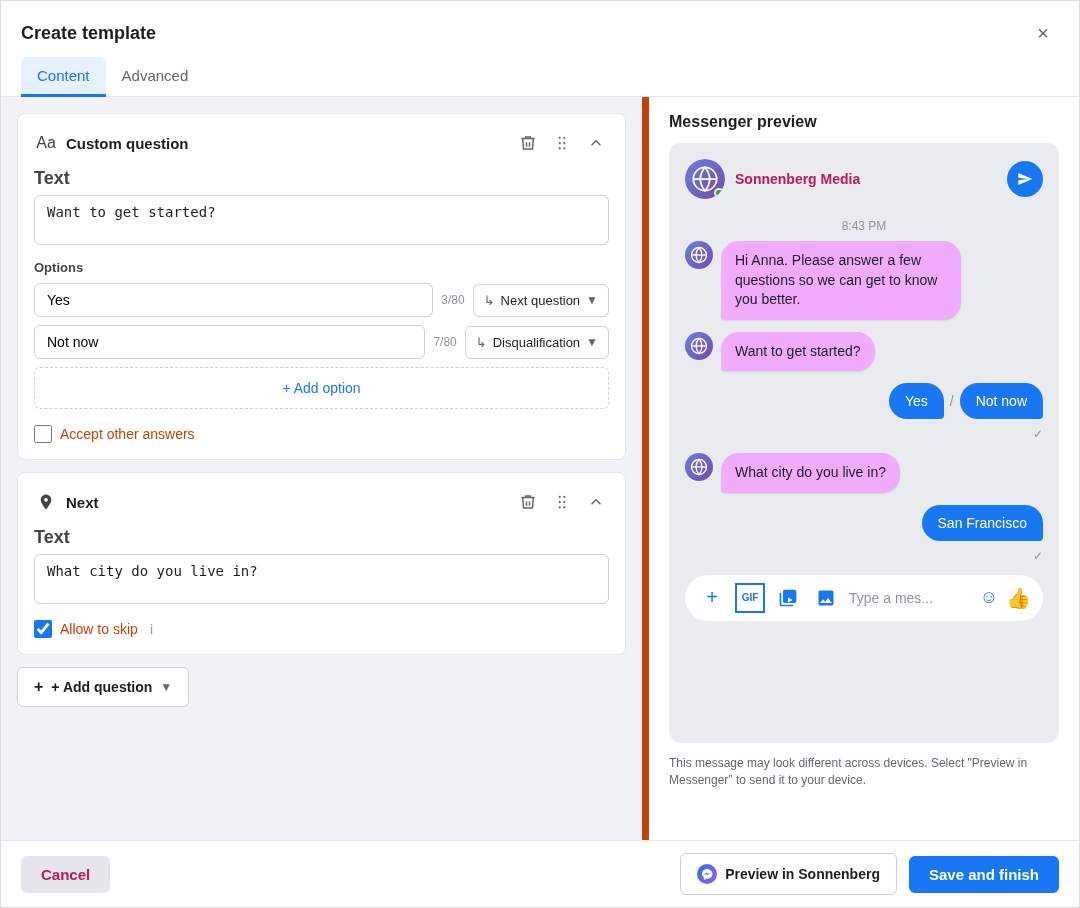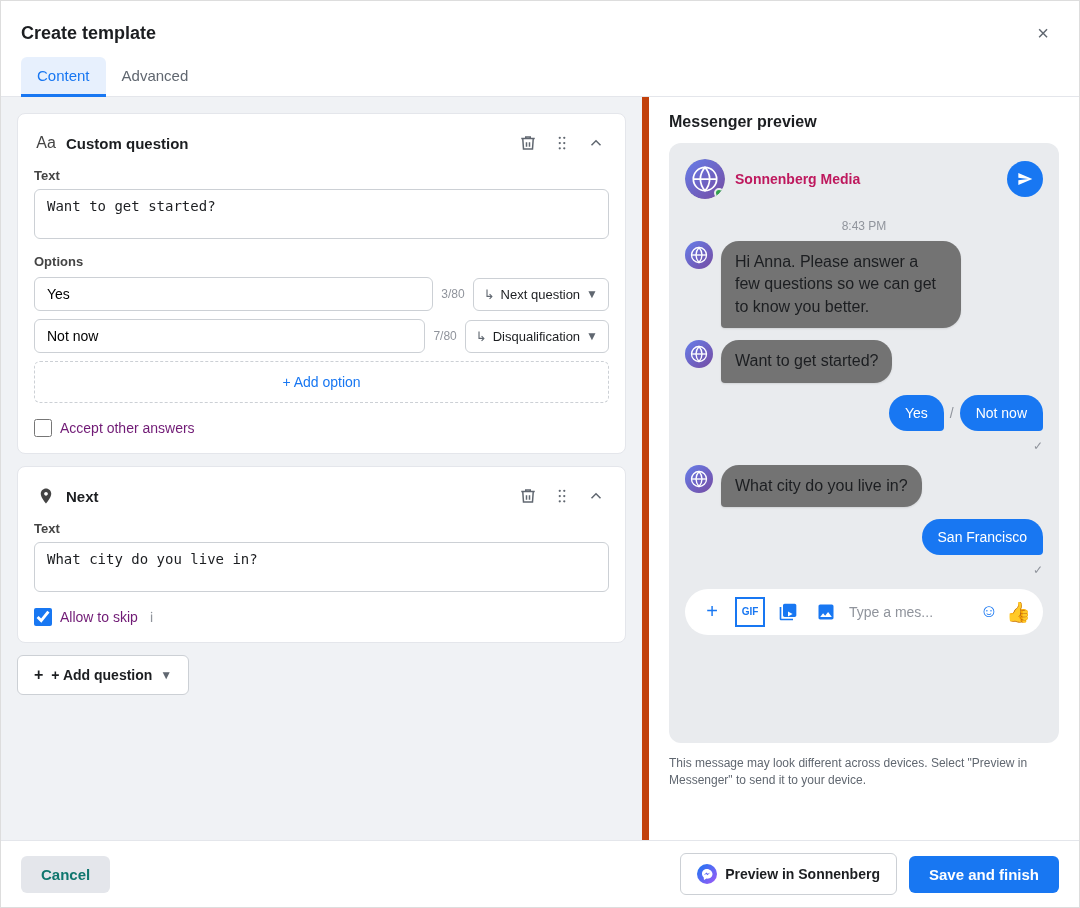--- a/index.html
+++ b/index.html
@@ -20,36 +20,36 @@
     .left-panel { width: 648px; flex-shrink: 0; overflow-y: auto; padding: 16px; border-right: 7px solid #c2410c; background: #f0f2f5; }
 
     .card { background: #fff; border-radius: 8px; border: 1px solid #e4e6eb; margin-bottom: 12px; padding: 16px; }
 
     .card-header { display: flex; align-items: center; margin-bottom: 12px; }
     .card-icon { width: 24px; height: 24px; margin-right: 8px; display: flex; align-items: center; justify-content: center; color: #444; font-size: 16px; }
     .card-title { font-size: 15px; font-weight: 700; flex: 1; }
     .card-actions { display: flex; gap: 8px; align-items: center; }
     .icon-btn { background: none; border: none; cursor: pointer; color: #606770; padding: 4px; border-radius: 4px; display: flex; align-items: center; }
 
-    .field-label { font-size: 13px; font-weight: 600; color: #444; margin-bottom: 6px; }
+    .field-label { font-size: 18px; font-weight: 600; color: #444; margin-bottom: 6px; }
     .text-input { width: 100%; border: 1px solid #ccd0d5; border-radius: 6px; padding: 8px 12px; font-size: 14px; color: #1c1e21; resize: none; min-height: 48px; outline: none; }
 
     .options-label { font-size: 13px; font-weight: 600; color: #444; margin: 12px 0 8px 0; }
 
     .option-row { display: flex; align-items: center; gap: 8px; margin-bottom: 8px; }
     .option-input { flex: 1; border: 1px solid #ccd0d5; border-radius: 6px; padding: 8px 12px; font-size: 14px; outline: none; }
     .char-count { font-size: 12px; color: #90949c; white-space: nowrap; }
     .option-dropdown { border: 1px solid #ccd0d5; border-radius: 6px; padding: 8px 10px; font-size: 13px; background: #fff; cursor: pointer; display: flex; align-items: center; gap: 6px; white-space: nowrap; }
     .option-dropdown .arrow-icon { color: #606770; font-size: 12px; }
 
     .add-option-btn { width: 100%; border: 1.5px dashed #ccd0d5; border-radius: 6px; padding: 12px; background: #fff; cursor: pointer; color: #1877f2; font-size: 14px; font-weight: 500; text-align: center; margin-bottom: 12px; }
 
     .checkbox-row { display: flex; align-items: center; gap: 8px; margin-top: 4px; }
     .checkbox-input { width: 18px; height: 18px; cursor: pointer; accent-color: #1877f2; }
-    .checkbox-label { font-size: 14px; color: #701a75; }
+    .checkbox-label { font-size: 14px; color: #c2410c; }
 
     .add-question-btn { background: #fff; border: 1px solid #ccd0d5; border-radius: 6px; padding: 10px 16px; font-size: 14px; font-weight: 600; cursor: pointer; display: flex; align-items: center; gap: 8px; color: #1c1e21; margin-top: 4px; }
 
     
     .right-panel { flex: 1; padding: 16px 20px; overflow-y: auto; background: #fff; }
     .preview-title { font-size: 16px; font-weight: 700; margin-bottom: 12px; color: #1c1e21; }
 
     .messenger-container { background: #e9ebee; border-radius: 12px; padding: 16px; min-height: 600px; }
 
     .messenger-header { display: flex; align-items: center; justify-content: space-between; margin-bottom: 12px; padding-bottom: 8px; }
@@ -57,42 +57,42 @@
     .avatar { width: 40px; height: 40px; border-radius: 50%; background: #ccc; display: flex; align-items: center; justify-content: center; overflow: hidden; position: relative; }
     .avatar-img { width: 100%; height: 100%; border-radius: 50%; background: linear-gradient(135deg, #667eea, #764ba2); display: flex; align-items: center; justify-content: center; }
     .online-dot { width: 10px; height: 10px; background: #31a24c; border-radius: 50%; border: 2px solid #e9ebee; position: absolute; bottom: 1px; right: 1px; }
     .page-name { font-size: 14px; font-weight: 600; color: #be185d; }
     .send-btn { width: 36px; height: 36px; background: #1877f2; border-radius: 50%; display: flex; align-items: center; justify-content: center; cursor: pointer; }
 
     .timestamp { text-align: center; font-size: 12px; color: #90949c; margin: 8px 0; }
 
     .msg-bubble-left { display: flex; align-items: flex-start; gap: 8px; margin-bottom: 12px; }
     .msg-avatar { width: 28px; height: 28px; border-radius: 50%; background: linear-gradient(135deg, #667eea, #764ba2); flex-shrink: 0; display: flex; align-items: center; justify-content: center; }
-    .bubble-left { background: #737373; border-radius: 18px 18px 18px 4px; padding: 10px 14px; font-size: 16px; color: #1c1e21; max-width: 240px; line-height: 1.4; box-shadow: 0 1px 2px rgba(0,0,0,0.1); }
+    .bubble-left { background: #f0abfc; border-radius: 18px 18px 18px 4px; padding: 10px 14px; font-size: 14px; color: #1c1e21; max-width: 240px; line-height: 1.4; box-shadow: 0 1px 2px rgba(0,0,0,0.1); }
 
     .msg-right-group { display: flex; flex-direction: column; align-items: flex-end; margin-bottom: 12px; gap: 6px; }
     .bubble-right { background: #1877f2; border-radius: 18px 18px 4px 18px; padding: 10px 16px; font-size: 14px; color: #fff; font-weight: 500; cursor: pointer; }
     .bubble-separator { font-size: 14px; color: #90949c; }
     .bubble-row { display: flex; align-items: center; gap: 6px; }
     .check-icon { color: #90949c; font-size: 12px; margin-top: 2px; }
 
     .messenger-input-bar { display: flex; align-items: center; gap: 8px; margin-top: 12px; background: #fff; border-radius: 24px; padding: 8px 12px; }
     .input-action { width: 30px; height: 30px; border-radius: 50%; display: flex; align-items: center; justify-content: center; cursor: pointer; font-size: 14px; font-weight: 700; color: #1877f2; }
     .gif-btn { font-size: 10px; font-weight: 700; border: 2px solid #1877f2; border-radius: 0; color: #1877f2; padding: 1px 3px; cursor: pointer; }
     .type-input { flex: 1; border: none; outline: none; font-size: 14px; color: #90949c; }
     .emoji-btn { color: #1877f2; font-size: 18px; cursor: pointer; }
     .like-btn { color: #1877f2; font-size: 20px; cursor: pointer; }
     .flag-btn { color: #1877f2; font-size: 16px; cursor: pointer; }
     .photo-btn { color: #1877f2; font-size: 16px; cursor: pointer; }
 
     .preview-note { font-size: 12px; color: #606770; margin-top: 12px; line-height: 1.4; }
 
     
     .modal-footer { border-top: 1px solid #e4e6eb; padding: 12px 20px; display: flex; justify-content: space-between; align-items: center; background: #fff; }
-    .cancel-btn { background: #e4e6eb; border: none; border-radius: 6px; padding: 10px 20px; font-size: 15px; font-weight: 600; cursor: pointer; color: #0f766e; }
+    .cancel-btn { background: #e4e6eb; border: none; border-radius: 6px; padding: 10px 20px; font-size: 15px; font-weight: 600; cursor: pointer; color: #be185d; }
     .footer-right { display: flex; gap: 12px; align-items: center; }
     .preview-messenger-btn { background: #fff; border: 1px solid #ccd0d5; border-radius: 6px; padding: 10px 16px; font-size: 14px; font-weight: 600; cursor: pointer; color: #1c1e21; display: flex; align-items: center; gap: 8px; }
     .save-finish-btn { background: #1877f2; border: none; border-radius: 6px; padding: 10px 20px; font-size: 15px; font-weight: 600; cursor: pointer; color: #fff; }
 
     .messenger-icon { width: 20px; height: 20px; background: linear-gradient(135deg, #1877f2, #a259f7); border-radius: 50%; display: inline-flex; align-items: center; justify-content: center; }
   </style>
 </head>
 <body>
 
 <div class="modal">

